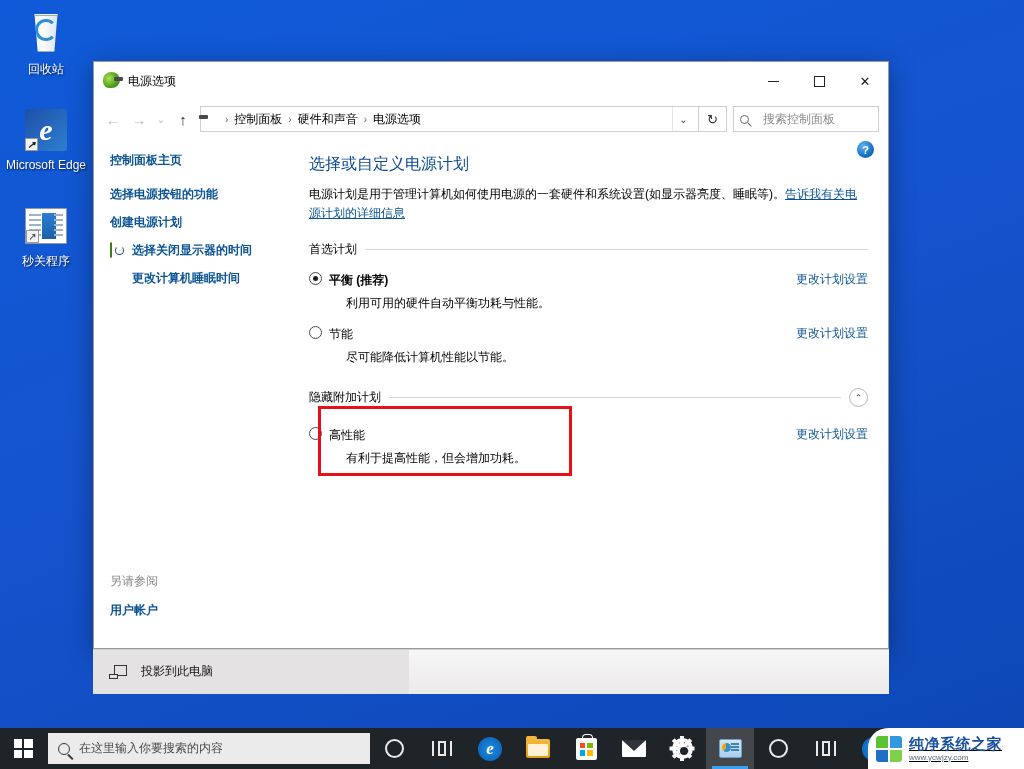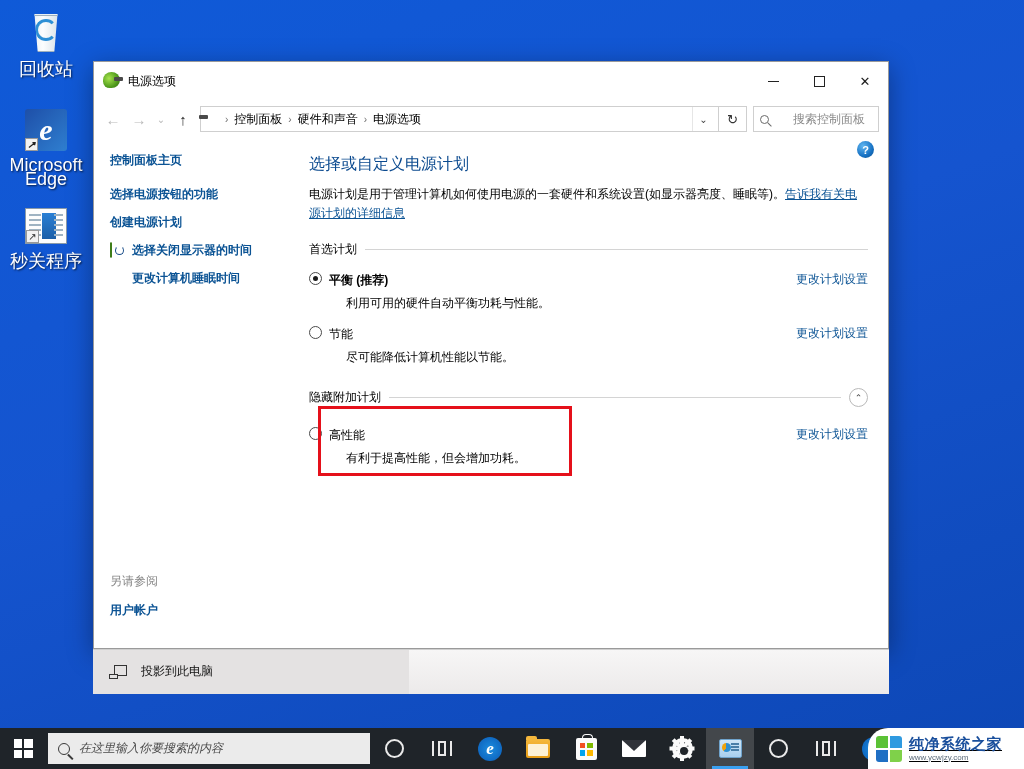--- a/index.html
+++ b/index.html
@@ -15,21 +15,21 @@
 
   
   .desktop-icons { position: absolute; left: 0; top: 4px; width: 92px; }
   .desk-icon {
     width: 92px; height: 96px;
     display: flex; flex-direction: column; align-items: center;
     padding-top: 6px; cursor: default;
   }
   .desk-icon .glyph { width: 48px; height: 48px; position: relative; }
   .desk-icon .label {
-    margin-top: 4px; color: #fff; font-size: 18px; line-height: 14px;
+    margin-top: 4px; color: #fff; font-size: 12px; line-height: 14px;
     text-align: center; width: 88px;
     text-shadow: 1px 1px 2px rgba(0,0,0,.7);
   }
 
   
   .ic-recycle {
     width: 32px; height: 38px; margin: 4px auto 0;
     background: linear-gradient(90deg,#e8eef2 0%, #fbfdfe 40%, #d4dee6 100%);
     border: 1px solid #9fb0bd;
     clip-path: polygon(14% 0, 86% 0, 76% 100%, 24% 100%);
@@ -142,23 +142,23 @@
   .addr-chev {
     width: 22px; display:flex; align-items:center; justify-content:center;
     color:#444; font-size: 10px; border-left: 1px solid #e6e6e6; height: 100%;
   }
   .refresh-btn {
     width: 28px; height: 26px; border: 1px solid #cfcfcf; border-left: none;
     display: flex; align-items: center; justify-content: center;
     font-size: 13px; color: #333; background: #fff;
   }
   .search-box {
-    width: 126px; height: 26px; border: 1px solid #cfcfcf; background: #fff;
+    width: 146px; height: 26px; border: 1px solid #cfcfcf; background: #fff;
     display: flex; align-items: center; margin-left: 6px; padding: 0 6px;
-    gap: 24px;
+    gap: 14px;
   }
   .search-box .ph { font-size: 12px; color: #8a8a8a; }
   .mag {
     width: 9px; height: 9px; border: 1.4px solid #6a6a6a; border-radius: 50%;
     position: relative; flex: none;
   }
   .mag:after {
     content:""; position:absolute; right:-4px; bottom:-3px; width:5px; height:1.4px;
     background:#6a6a6a; transform: rotate(45deg);
   }
@@ -273,21 +273,21 @@
   .start-btn {
     width: 46px; height: 41px; display: flex; align-items: center; justify-content: center;
   }
   .win-logo {
     width: 19px; height: 19px; display: grid; gap: 2px;
     grid-template-columns: 1fr 1fr; grid-template-rows: 1fr 1fr;
   }
   .win-logo i { background: #fff; display: block; }
   .tb-search {
     width: 322px; height: 31px; background: #ebebeb; display: flex; align-items: center;
-    gap: 9px; padding: 0 10px; margin-left: 2px; font-style: italic;
+    gap: 9px; padding: 0 10px; margin-left: 2px;
   }
   .tb-search .mag2 {
     width: 12px; height: 12px; border: 1.6px solid #3a3a3a; border-radius: 50%;
     position: relative; flex: none;
   }
   .tb-search .mag2:after {
     content:""; position:absolute; right:-5px; bottom:-4px; width:7px; height:1.6px;
     background:#3a3a3a; transform: rotate(45deg);
   }
   .tb-search .ph2 { font-size: 12px; color: #4a4a4a; }

